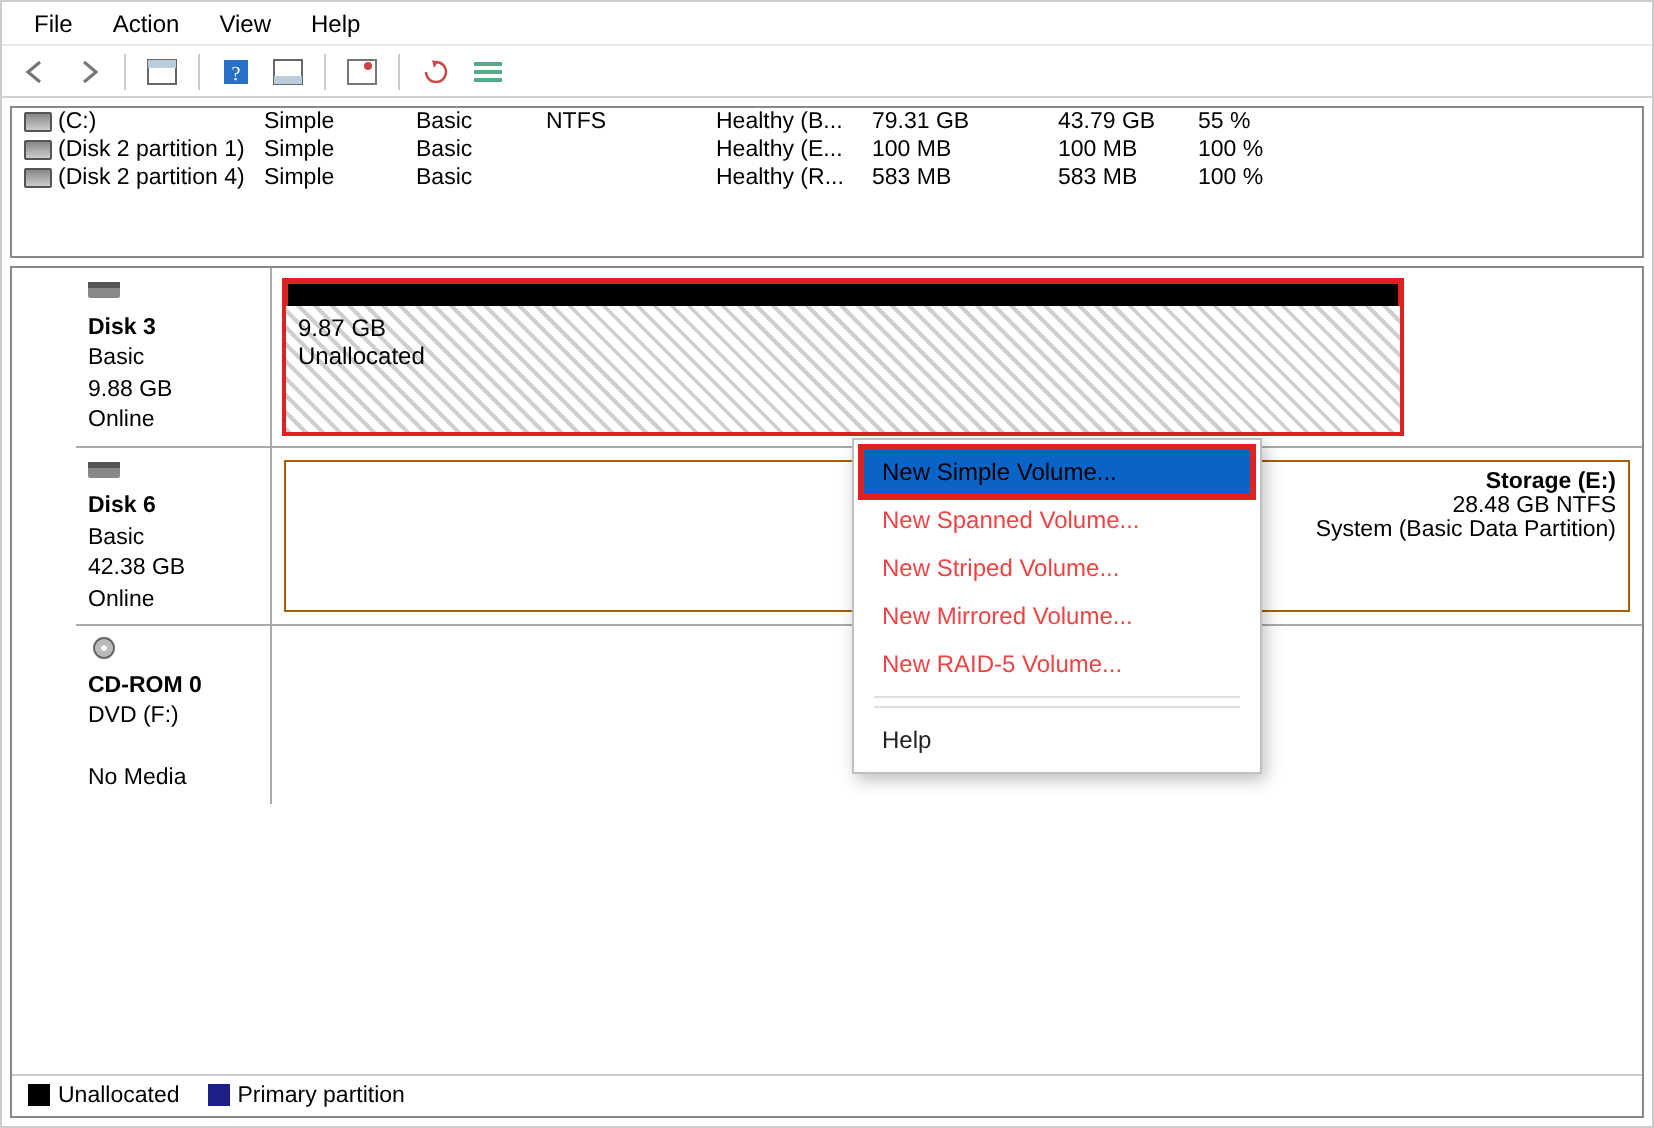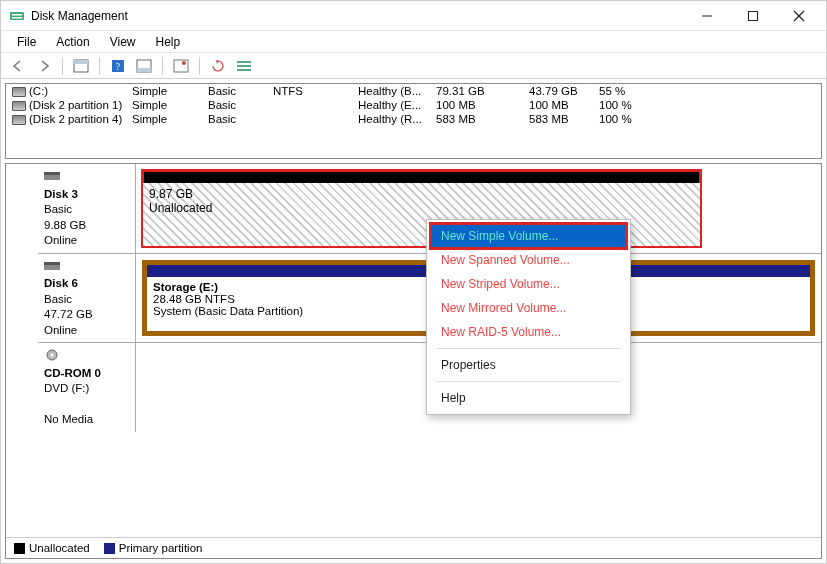--- a/index.html
+++ b/index.html
@@ -108,25 +108,25 @@
     flex: 1;
     padding: 6px;
     display: flex;
     flex-direction: column;
   }
   .vol-bar {
     display: flex;
     flex: 1;
   }
   .vol-block {
-    border: 5px solid #a16207;
+    border: 1px solid #a16207;
     flex: 1;
     display: flex;
-    flex-direction: column;
-    font-size: 11.5px;
+    font-size: 11.5px;
+    text-align: right;
   }
   .vol-header-bar { height: 12px; }
   .hatch {
     background-image: repeating-linear-gradient(45deg,#cfcfcf 0,#cfcfcf 2px,#fff 2px,#fff 6px);
   }
   .vol-body { flex:1;padding: 4px 6px; position:relative;}
   .vol-unalloc { border: 1px solid #555; flex:1; display:flex;flex-direction:column;}
   .selected-red { outline: 3px solid #d22; outline-offset: -2px; }
   .bottom-fill { flex:1; }
   .legend {
@@ -150,65 +150,37 @@
     z-index: 100;
   }
   .ctx-item {
     padding: 5px 14px;
     font-size: 12px;
     color: #222;
   }
   .ctx-item.disabled { color: #ef4444; }
   .ctx-item.highlight {
     background: #0a64c8;
-    color: #5eead4;
+    color: #000000;
     margin: 0 4px;
     padding: 5px 10px;
   }
   .ctx-item.highlight.marked {
     outline: 3px solid #d22;
     outline-offset: -1px;
   }
   .ctx-sep { height:1px;background:#ddd;margin:4px 10px; }
   .basic-blue { background:#1b1f86;}
   .basic-black { background:#000;}
 </style>
 </head>
 <body>
 
 <div class="window">
 
-  <div class="titlebar">
-    <span class="icon">
-      <svg viewBox="0 0 16 16">
-          <rect x="1" y="4" width="14" height="8" rx="1" fill="#4a7"></rect>
-          <rect x="3" y="6" width="10" height="1.5" fill="#fff"></rect>
-          <rect x="3" y="9" width="10" height="1.5" fill="#fff"></rect>
-        </svg>
-    </span>
-    <span class="title">Disk Management</span>
-    <div class="win-btns">
-      <div class="win-btn">
-          <svg viewBox="0 0 12 12">
-            <line x1="1" y1="6" x2="11" y2="6" stroke="#222" stroke-width="1"></line>
-          </svg>
-        </div>
-      <div class="win-btn">
-          <svg viewBox="0 0 12 12">
-            <rect x="1.5" y="1.5" width="9" height="9" fill="none" stroke="#222" stroke-width="1"></rect>
-          </svg>
-        </div>
-      <div class="win-btn">
-          <svg viewBox="0 0 12 12">
-            <line x1="1" y1="1" x2="11" y2="11" stroke="#222" stroke-width="1.2"></line>
-            <line x1="11" y1="1" x2="1" y2="11" stroke="#222" stroke-width="1.2"></line>
-          </svg>
-        </div>
-    </div>
-  </div>
 
   <div class="menubar">
     <div class="menubar-item">File</div>
     <div class="menubar-item">Action</div>
     <div class="menubar-item">View</div>
     <div class="menubar-item">Help</div>
   </div>
 
   <div class="toolbar">
     <div class="tool-btn">
@@ -325,21 +297,21 @@
       </div>
     </div>
 
     <div class="disk-row">
       <div class="disk-info">
         <span class="disk-icon"><svg viewBox="0 0 16 12">
               <rect x="0" y="2" width="16" height="8" rx="1" fill="#888"></rect>
               <rect x="0" y="2" width="16" height="3" fill="#555"></rect>
             </svg></span><b>Disk 6</b>
         <span>Basic</span><br>
-        <span>47.72 GB</span><br>
+        <span>42.38 GB</span><br>
         <span>Online</span>
       </div>
       <div class="disk-graphic">
         <div class="vol-bar">
           <div class="vol-block">
             <div class="vol-header-bar basic-blue"></div>
             <div class="vol-body">
               <b>Storage  (E:)</b><br>
               <span>28.48 GB NTFS</span><br>
               <span>System (Basic Data Partition)</span>
@@ -370,16 +342,15 @@
   </div>
 </div>
 
 <div class="ctx-menu">
   <div class="ctx-item highlight marked">New Simple Volume...</div>
   <div class="ctx-item disabled">New Spanned Volume...</div>
   <div class="ctx-item disabled">New Striped Volume...</div>
   <div class="ctx-item disabled">New Mirrored Volume...</div>
   <div class="ctx-item disabled">New RAID-5 Volume...</div>
   <div class="ctx-sep"></div>
-  <div class="ctx-item">Properties</div>
   <div class="ctx-sep"></div>
   <div class="ctx-item">Help</div>
 </div>
 
 </body></html>

